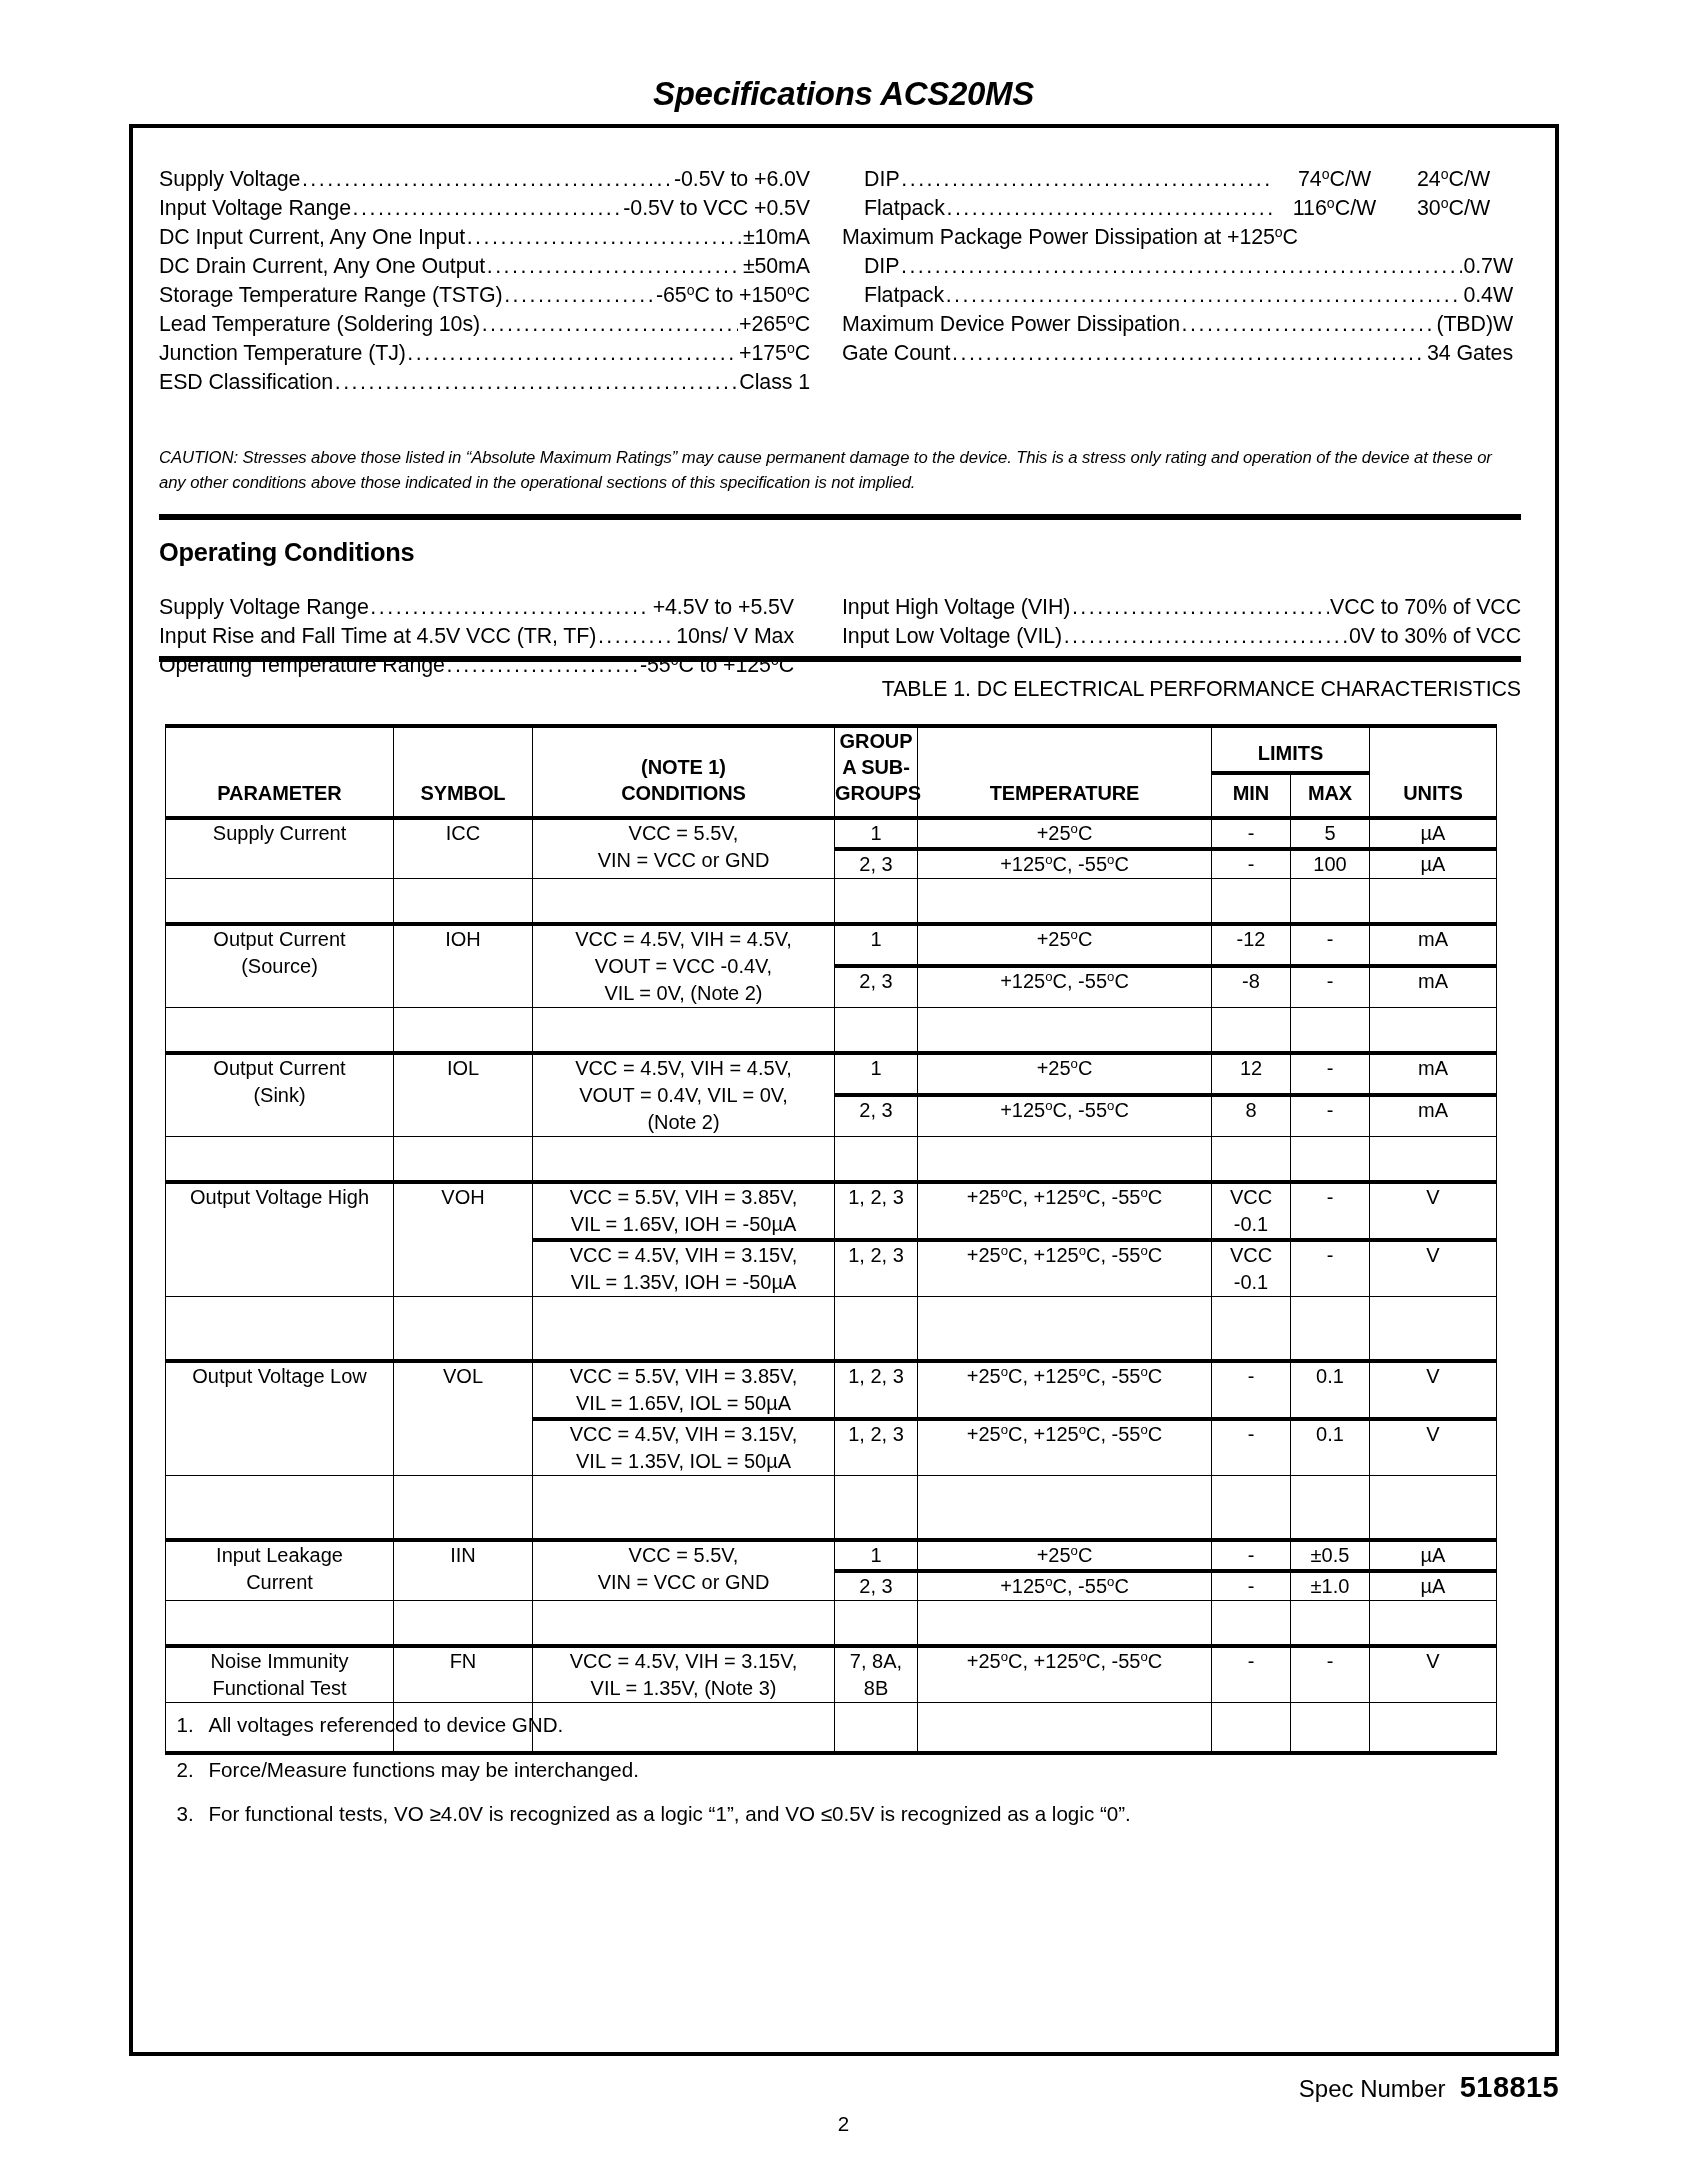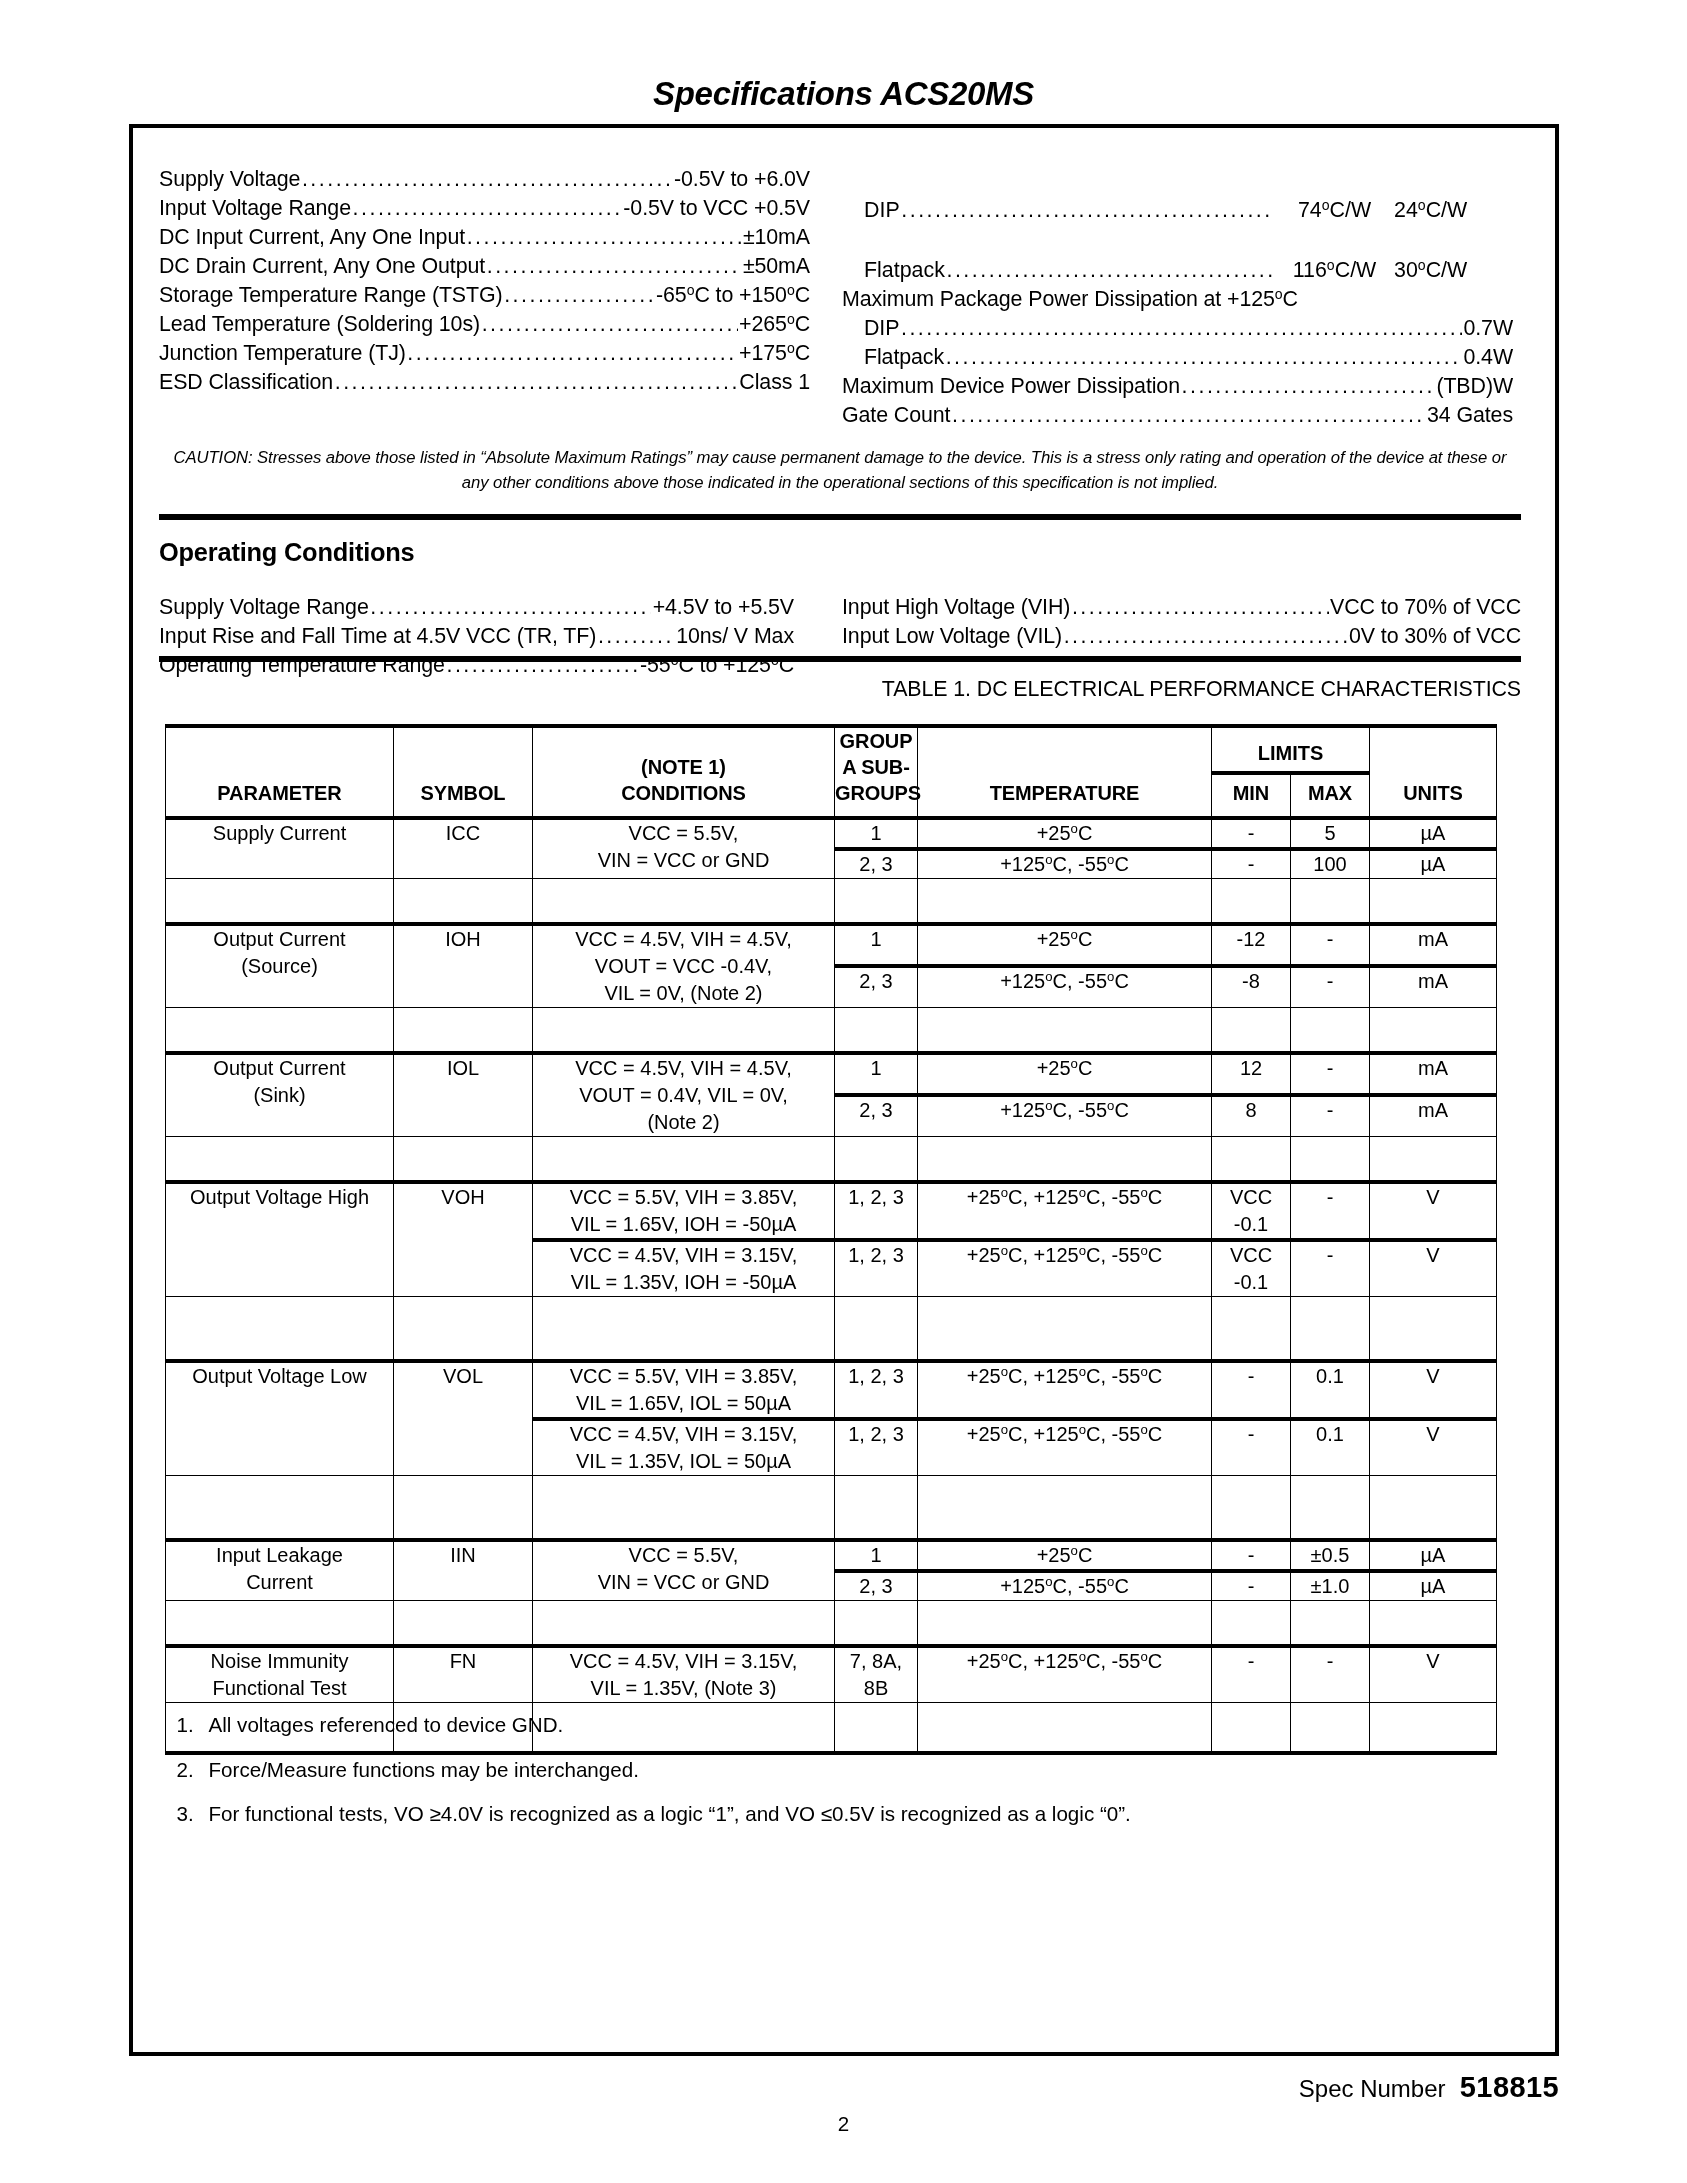--- a/index.html
+++ b/index.html
@@ -67,28 +67,27 @@
   .theta-row{
     display:flex;font-size:21.4px;line-height:29px;white-space:nowrap;
     align-items:baseline;
   }
   .theta-row .lbl{flex:0 0 auto;padding-left:22px;}
   .theta-row .dots{
     flex:1 1 auto;overflow:hidden;white-space:nowrap;margin:0 1.6px;
     letter-spacing:2.5px;
   }
   .theta-row .v1{flex:0 0 119px;text-align:center;}
-  .theta-row .v2{flex:0 0 119px;margin-top:31px;}
+  .theta-row .v2{flex:0 0 119px;text-align:center;}
 
   
   .caution{
     position:absolute;left:159px;top:445px;width:1362px;
     font-size:16.7px;line-height:25.4px;font-style:italic;
     letter-spacing:-0.1px;
-    text-align:center;
   }
 
   
   .rule{
     position:absolute;background:#000;height:6.4px;
     left:159px;width:1362px;
   }
 
   
   .oc-head{position:absolute;left:159px;top:538px;}

